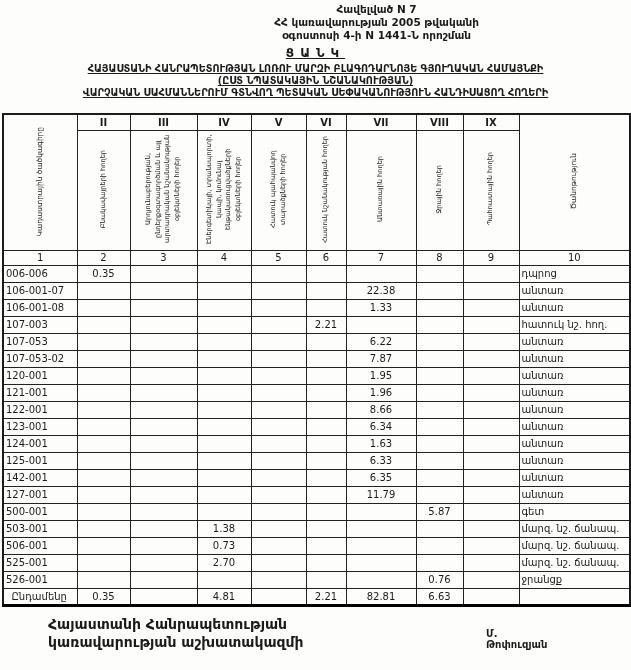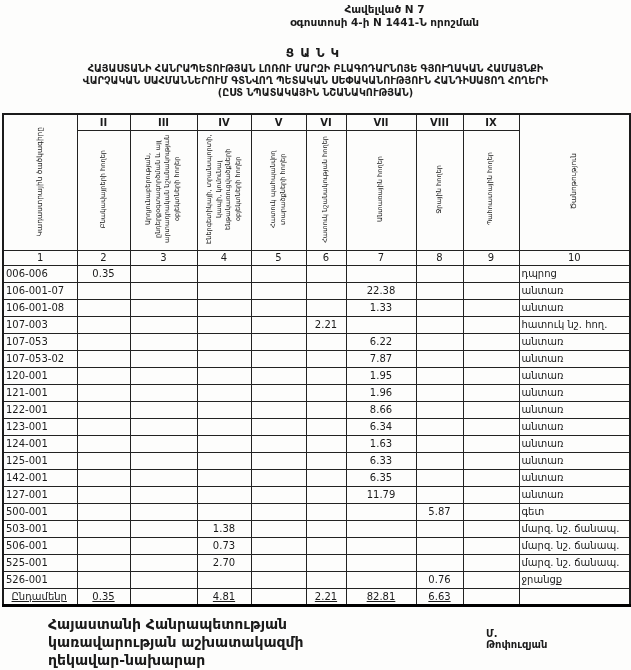--- a/index.html
+++ b/index.html
@@ -16,21 +16,21 @@
   
   .appendix {
     position: absolute; top: 3px; right: 26px;
     text-align: center;
     font-size: 10.5px; font-weight: bold; line-height: 1.22;
   }
 
   
   .title-block {
     position: absolute; top: 46px; left: 0; width: 631px;
-    text-align: center; font-weight: bold;
+    text-align: center; font-weight: bold; text-decoration: underline;
   }
   .title-heading { font-size: 12px; letter-spacing: 6px; margin-bottom: 3px; }
   .title-line { font-size: 9.7px; line-height: 1.26; }
 
   
   table.landtable {
     position: absolute; top: 113px; left: 2px;
     width: 627px;
     border-collapse: collapse; table-layout: fixed;
     border: 2px solid #1b1b1b;
@@ -51,48 +51,49 @@
     max-height: 116px;
     font-size: 6.6px; line-height: 1.45;
     text-align: center;
   }
   td.vhead-span { text-align: center; vertical-align: middle; }
   td.vhead-span .vtext { max-height: 132px; font-size: 7.4px; }
   td.numcell { height: 15px; text-align: center; font-size: 9.5px; }
   td.code { height: 17px; text-align: left; padding-left: 4px; font-size: 10px; white-space: nowrap; }
   td.val  { height: 17px; text-align: center; font-size: 10px; }
   td.note { height: 17px; text-align: left; padding-left: 4px; font-size: 9.3px; white-space: nowrap; }
-  tr.total-row td { border-bottom: 3px solid #000; text-decoration: underline; }
+  tr.total-row td { border-bottom: 3px solid #000; }
   tr.total-row td.code { text-align: center; padding-left: 0; }
 
   
   .footer-left {
     position: absolute; left: 48px; top: 615px;
     font-size: 14px; font-weight: bold; line-height: 1.3;
   }
   .footer-sign {
     position: absolute; left: 486px; top: 628px;
     font-size: 10px; font-weight: bold;
   }
 </style>
 </head>
 <body>
 
 <div class="page">
 
   <div class="appendix">
     <div>Հավելված N 7</div>
+    <div>ՀՀ կառավարության 2005 թվականի</div>
     <div>օգոստոսի 4-ի N 1441-Ն որոշման</div>
   </div>
 
   <div class="title-block">
     <div class="title-heading">ՑԱՆԿ</div>
     <div class="title-line">ՀԱՅԱՍՏԱՆԻ ՀԱՆՐԱՊԵՏՈՒԹՅԱՆ ԼՈՌՈՒ ՄԱՐԶԻ ԲԼԱԳՈԴԱՐՆՈՅԵ ԳՅՈՒՂԱԿԱՆ ՀԱՄԱՅՆՔԻ</div>
+    <div class="title-line">(ԸՍՏ ՆՊԱՏԱԿԱՅԻՆ ՆՇԱՆԱԿՈՒԹՅԱՆ)</div>
     <div class="title-line">ՎԱՐՉԱԿԱՆ ՍԱՀՄԱՆՆԵՐՈՒՄ ԳՏՆՎՈՂ ՊԵՏԱԿԱՆ ՍԵՓԱԿԱՆՈՒԹՅՈՒՆ ՀԱՆԴԻՍԱՑՈՂ ՀՈՂԵՐԻ</div>
-    <div class="title-line">(ԸՍՏ ՆՊԱՏԱԿԱՅԻՆ ՆՇԱՆԱԿՈՒԹՅԱՆ)</div>
   </div>
 
   <table class="landtable">
     <colgroup>
       <col style="width:74px">
         <col style="width:53px">
         <col style="width:67px">
       <col style="width:54px">
         <col style="width:55px">
         <col style="width:40px">
@@ -380,17 +381,16 @@
           <td class="val">6.63</td>
           <td class="val"></td>
           <td class="note"></td>
         </tr>
       </tbody>
   </table>
 
   <div class="footer-left">
     <div>Հայաստանի Հանրապետության</div>
     <div>կառավարության աշխատակազմի</div>
-    <div>ղեկավար-նախարար</div>
   </div>
   <div class="footer-sign">Մ. Թոփուզյան</div>
 
 </div>
 
 </body></html>

